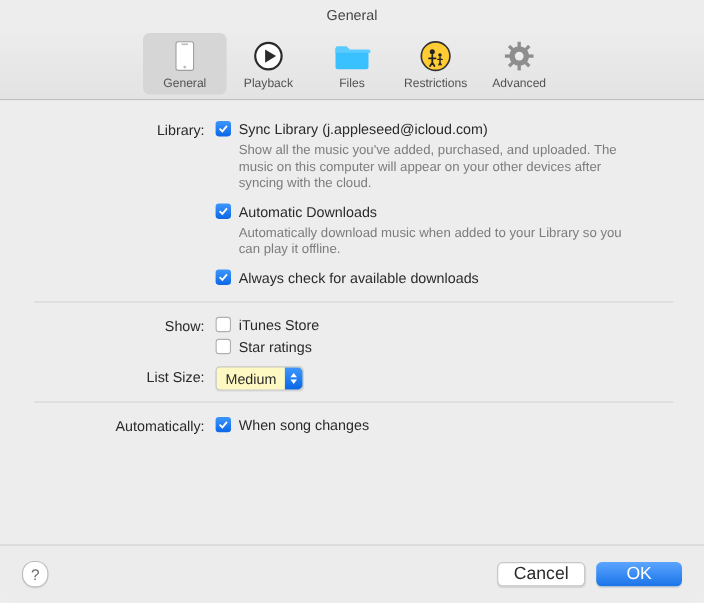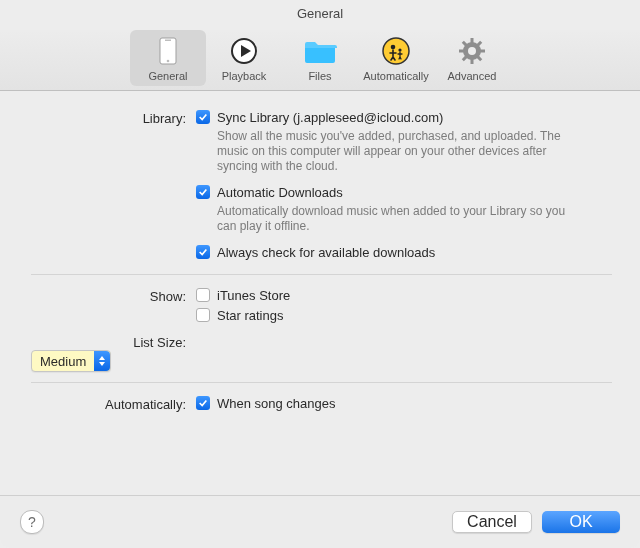--- a/index.html
+++ b/index.html
@@ -122,21 +122,21 @@
   <div class="tool">
     <div class="ticon">
       <svg width="30" height="30">
           <circle cx="15" cy="15" r="13" fill="#ffcc33" stroke="#333" stroke-width="1.5"></circle>
           <circle cx="12" cy="11" r="2.3" fill="#222"></circle>
           <path d="M12 14 v7 M9 17 h6 M10 24 l2 -3 l2 3" stroke="#222" stroke-width="1.6" fill="none" stroke-linecap="round"></path>
           <circle cx="19" cy="14" r="1.6" fill="#222"></circle>
           <path d="M19 16 v5 M17 18 h4 M18 23 l1 -2 l1 2" stroke="#222" stroke-width="1.3" fill="none" stroke-linecap="round"></path>
         </svg>
     </div>
-    <div class="tlabel">Automatically</div>
+    <div class="tlabel">Restrictions</div>
   </div>
   <div class="tool">
     <div class="ticon">
       <svg width="30" height="30" viewBox="0 0 30 30">
           <g fill="#8e8e8e">
             <circle cx="15" cy="15" r="9"></circle>
             <g>
               <rect x="13.5" y="2" width="3" height="5"></rect>
               <rect x="13.5" y="23" width="3" height="5"></rect>
               <rect x="2" y="13.5" width="5" height="3"></rect>
@@ -199,21 +199,21 @@
         <div class="cbox off"></div>
         <div class="ctext">iTunes Store</div>
       </div>
       <div class="chk">
         <div class="cbox off"></div>
         <div class="ctext">Star ratings</div>
       </div>
     </div>
   </div>
 
-  <div class="row" style="margin-top:6px;flex-direction:column;">
+  <div class="row" style="margin-top:6px;">
     <div class="lbl">List Size:</div>
     <div class="val">
       <div class="select">
         <div class="sval">Medium</div>
         <div class="sarrows">
           <svg width="8" height="6">
               <polygon points="4,1 7,5 1,5" fill="#fff"></polygon>
             </svg>
           <svg width="8" height="6">
               <polygon points="1,1 7,1 4,5" fill="#fff"></polygon>

